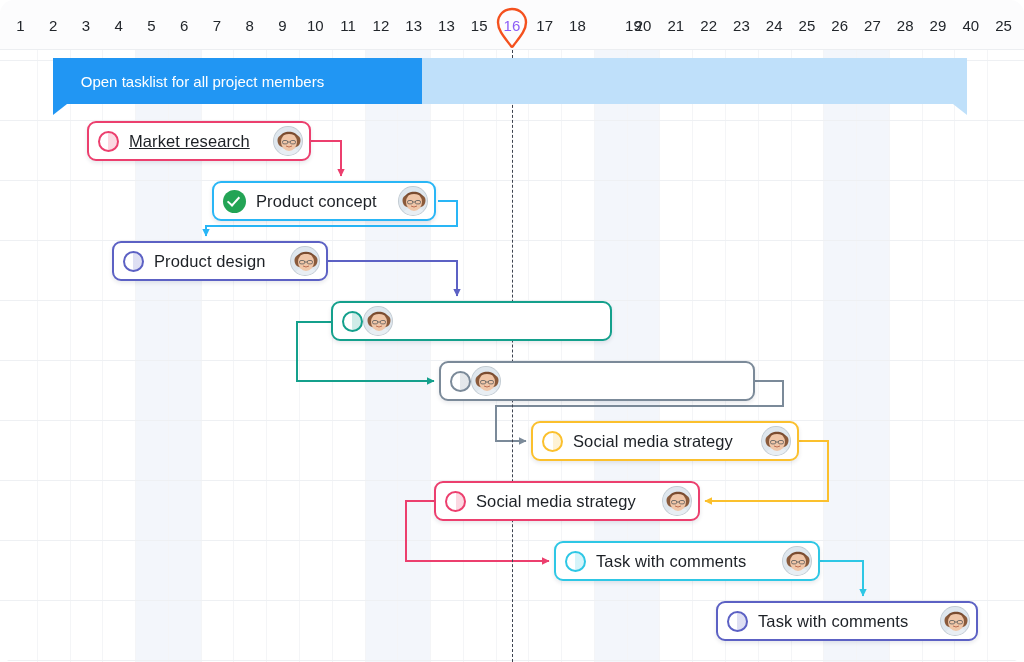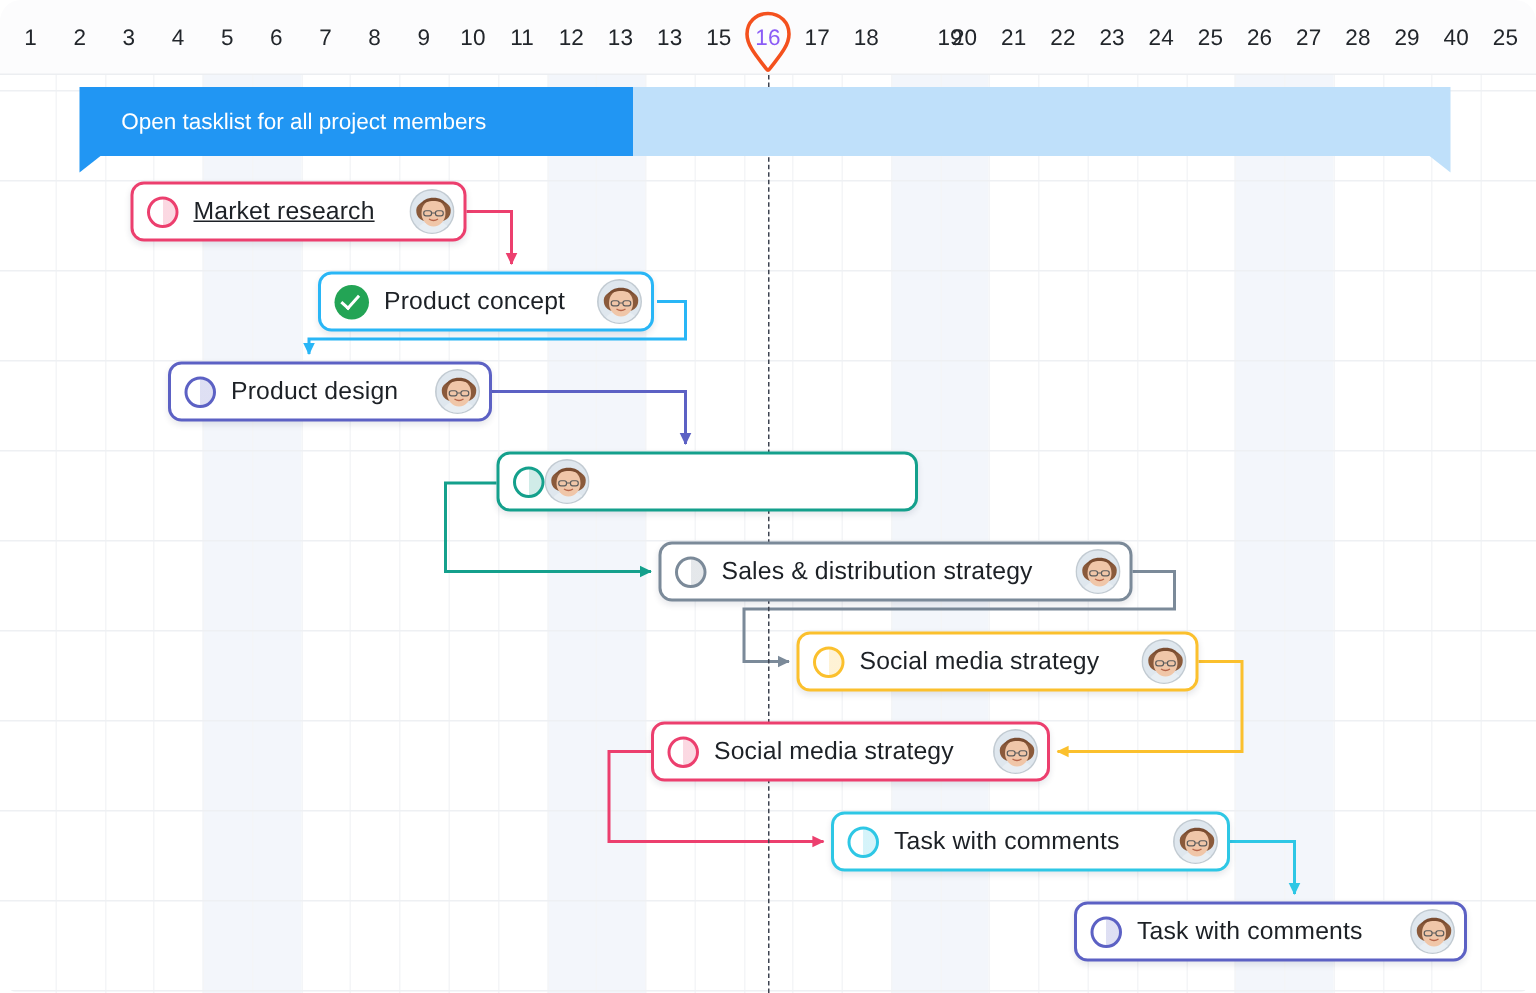--- a/index.html
+++ b/index.html
@@ -354,21 +354,20 @@
             <ellipse cx="15" cy="15" rx="8" ry="9" fill="#f0c6a8"></ellipse>
             <path d="M6 10 C8 3 22 3 24 10 C22 8 18 7 15 7 C12 7 8 8 6 10 Z" fill="#7a4c30"></path>
             <rect x="8.5" y="13.5" width="5.2" height="3.4" rx="1.5" fill="none" stroke="#5c5c5c" stroke-width="0.8"></rect>
             <rect x="16.3" y="13.5" width="5.2" height="3.4" rx="1.5" fill="none" stroke="#5c5c5c" stroke-width="0.8"></rect>
             <line x1="13.7" y1="15" x2="16.3" y2="15" stroke="#5c5c5c" stroke-width="0.8"></line>
             <path d="M12 19 Q15 21 18 19" stroke="#b5654a" stroke-width="0.9" fill="none"></path>
           </svg></span>
       </div>
       <div class="task-bar" style="left: 439px; top: 361px; width: 316px; border-color: rgb(123, 138, 153);">
         <span class="progress-dot" style="border-color:#7b8a99;background:linear-gradient(to right,#ffffff 0 50%,#7b8a9933 50% 100%)"></span>
-        <span class="task-title" style="flex: 1 1 auto;">Sales &amp; distribution strategy</span>
         <span class="avatar"><svg viewBox="0 0 30 30" width="30" height="30">
             <rect width="30" height="30" fill="#dfe7ee"></rect>
             <ellipse cx="15" cy="30" rx="12" ry="10" fill="#e8eef3"></ellipse>
             <path d="M3.5 13 C3.5 4 26.5 4 26.5 13 C26.5 18 24 21 15 21 C6 21 3.5 18 3.5 13 Z" fill="#8a5a3b"></path>
             <ellipse cx="15" cy="15" rx="8" ry="9" fill="#f0c6a8"></ellipse>
             <path d="M6 10 C8 3 22 3 24 10 C22 8 18 7 15 7 C12 7 8 8 6 10 Z" fill="#7a4c30"></path>
             <rect x="8.5" y="13.5" width="5.2" height="3.4" rx="1.5" fill="none" stroke="#5c5c5c" stroke-width="0.8"></rect>
             <rect x="16.3" y="13.5" width="5.2" height="3.4" rx="1.5" fill="none" stroke="#5c5c5c" stroke-width="0.8"></rect>
             <line x1="13.7" y1="15" x2="16.3" y2="15" stroke="#5c5c5c" stroke-width="0.8"></line>
             <path d="M12 19 Q15 21 18 19" stroke="#b5654a" stroke-width="0.9" fill="none"></path>

